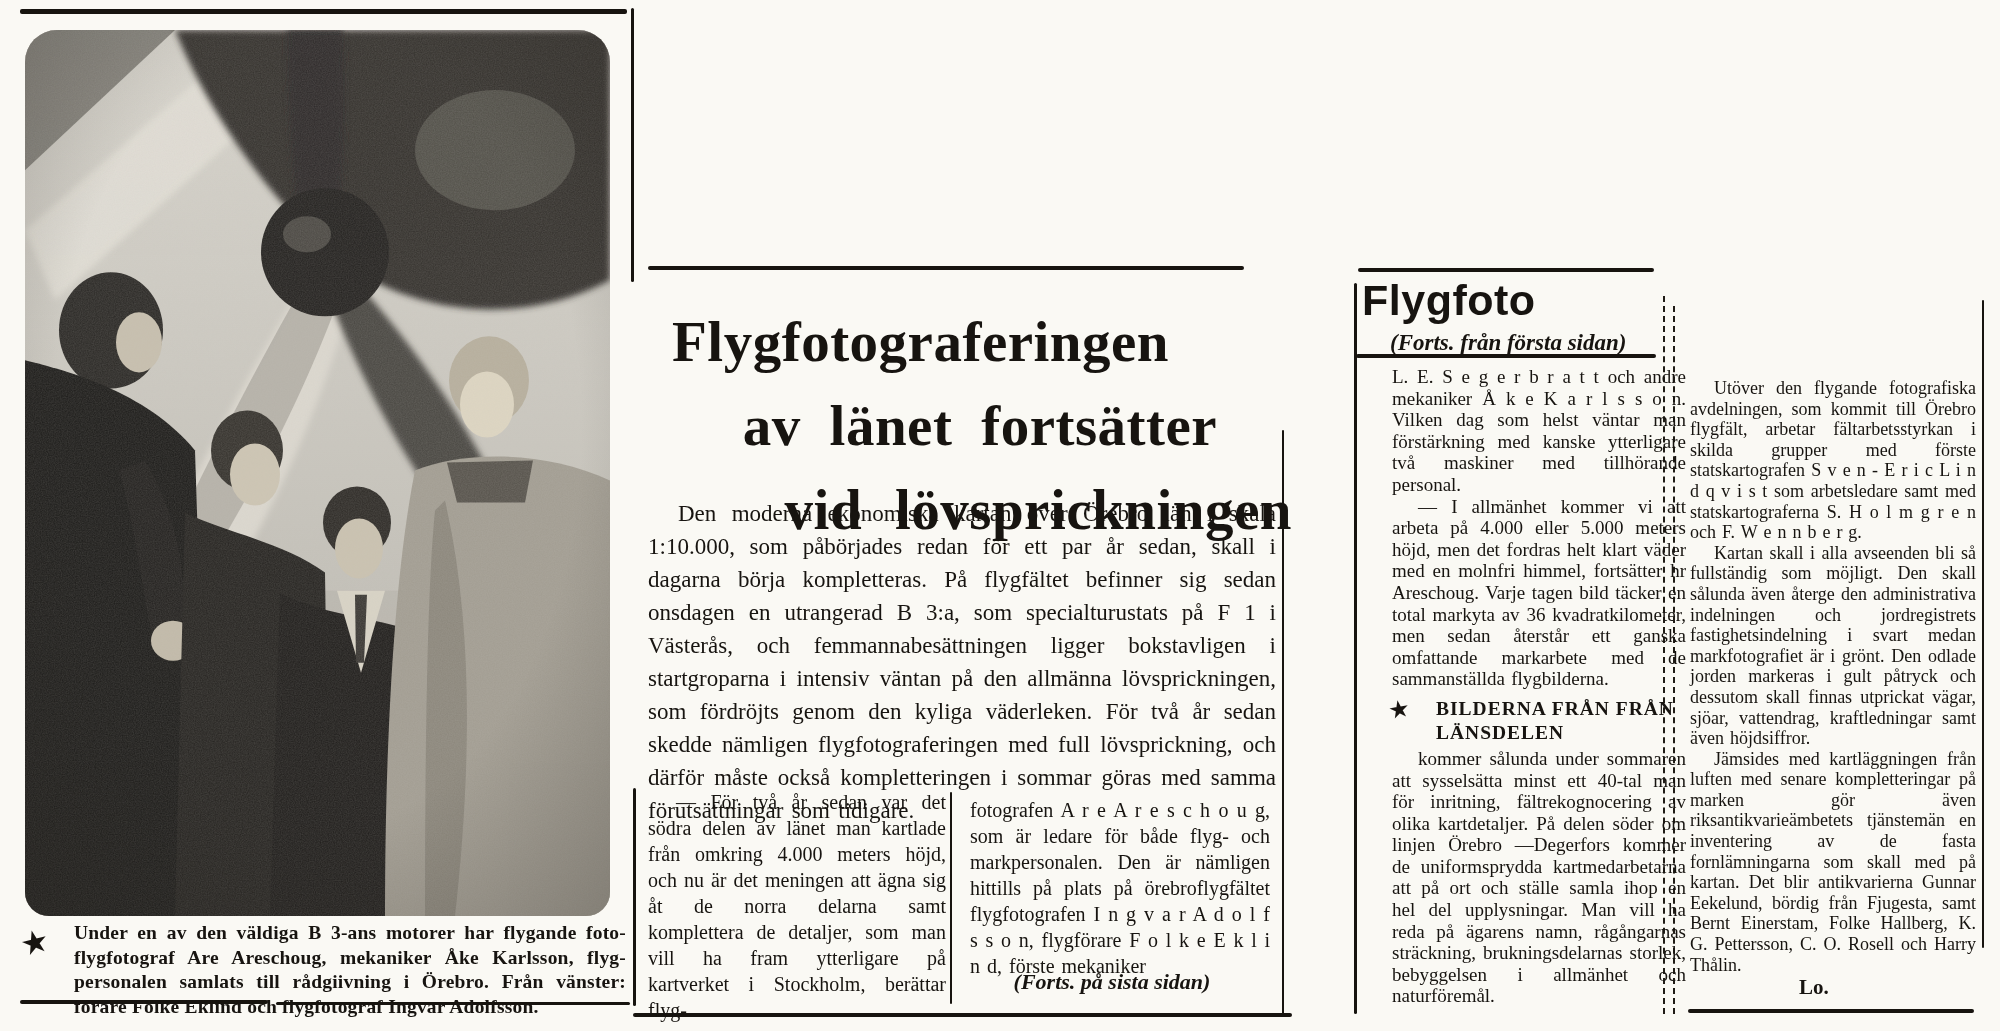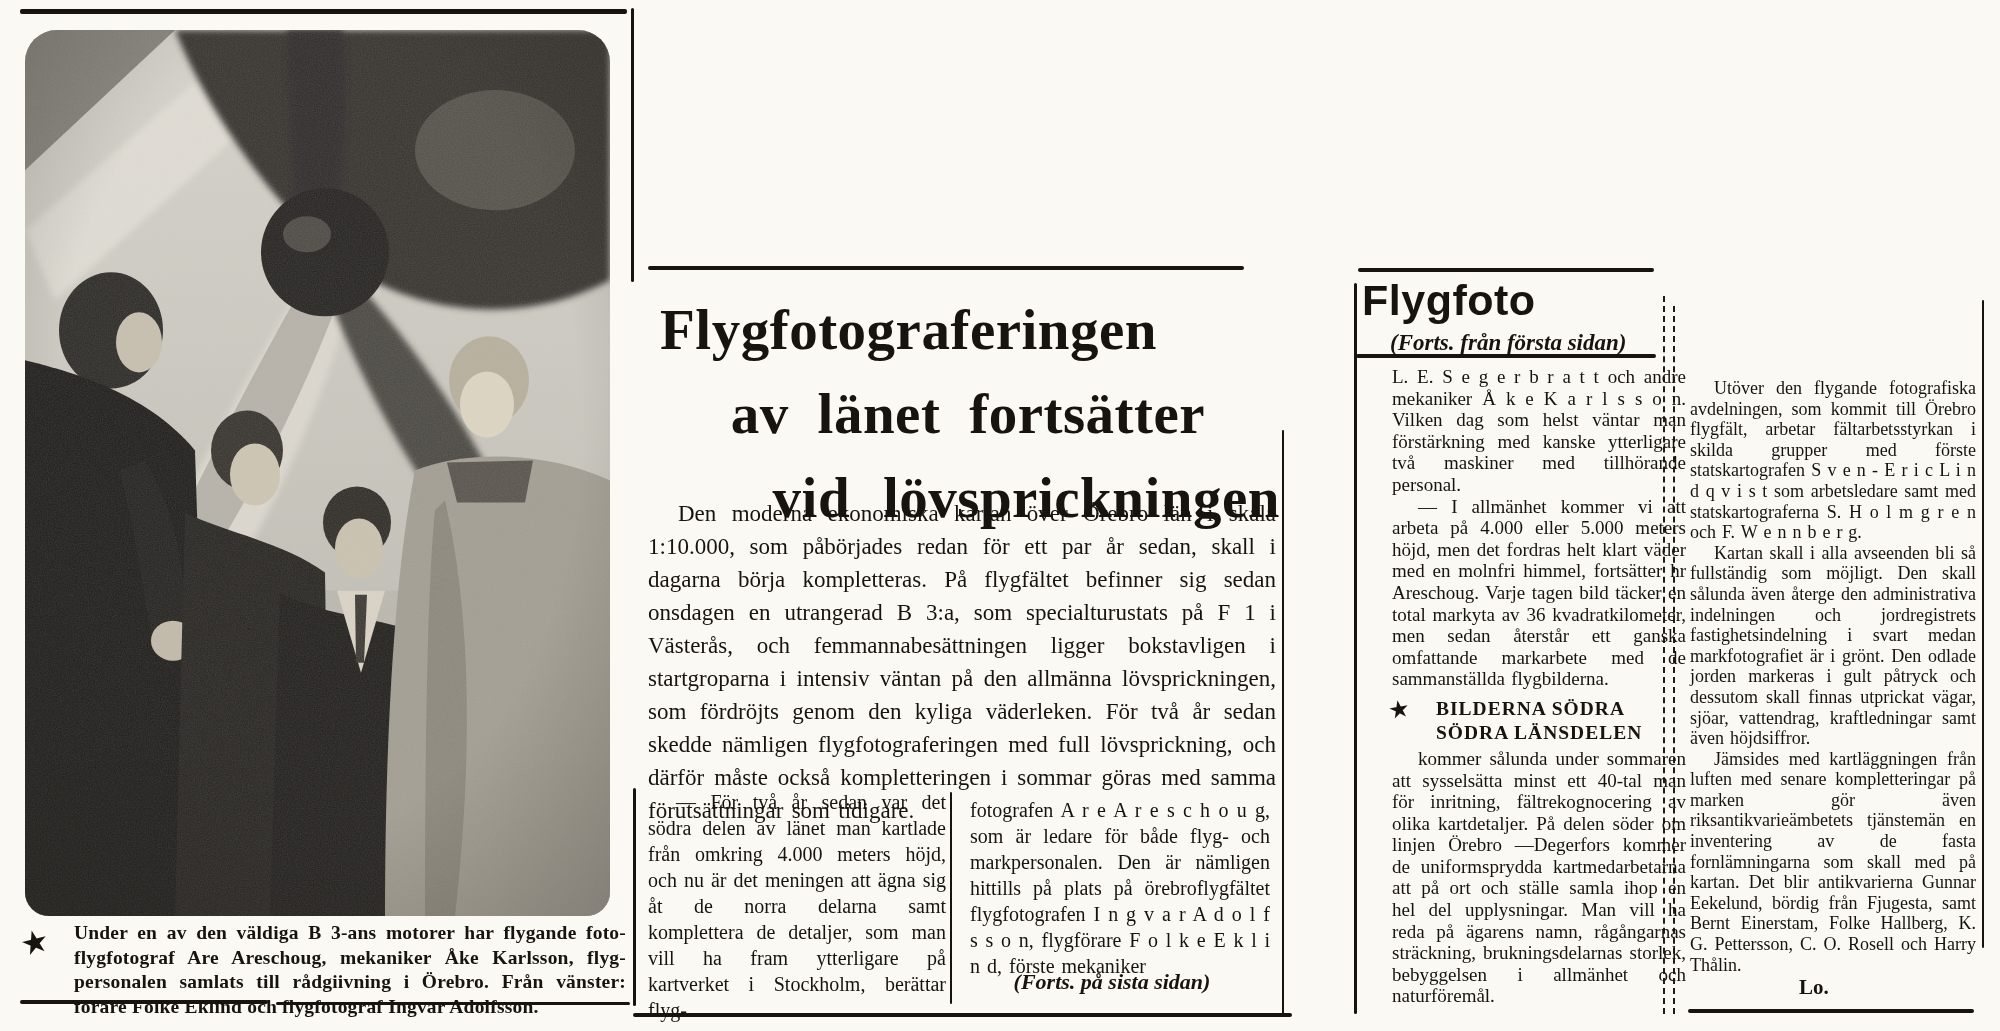--- a/index.html
+++ b/index.html
@@ -135,41 +135,41 @@
   </figure>
 
   <span class="abs cap-star">★</span>
   <div id="caption" class="abs">
     <div class="jline">Under en av den väldiga B 3-ans motorer har flygande foto-</div>
     <div class="jline">flygfotograf Are Areschoug, mekaniker Åke Karlsson, flyg-</div>
     <div class="jline">personalen samlats till rådgiivning i Örebro. Från vänster:</div>
     <div class="lastline">förare Folke Eklind och flygfotograf Ingvar Adolfsson.</div>
   </div>
 
-  <h1 id="headline" class="abs" style="margin:6px;">
+  <h1 id="headline" class="abs" style="margin:18px;">
     <div class="hl1">Flygfotograferingen</div>
     <div class="hl2">av länet fortsätter</div>
     <div class="hl3">vid lövsprickningen</div>
   </h1>
 
   <p id="lead" class="abs" style="margin:0;">Den moderna ekonomiska kartan över Örebro län i skala 1:10.000, som påbörjades redan för ett par år sedan, skall i dagarna börja kompletteras. På flygfältet befinner sig sedan onsdagen en utrangerad B 3:a, som specialturustats på F 1 i Västerås, och femmannabesättningen ligger bokstavligen i startgroparna i intensiv väntan på den allmänna lövsprickningen, som fördröjts genom den kyliga väderleken. För två år sedan skedde nämligen flygfotograferingen med full lövsprickning, och därför måste också kompletteringen i sommar göras med samma förutsättningar som tidigare.</p>
 
   <p id="col-a" class="abs subcol" style="margin:0;">— För två år sedan var det södra delen av länet man kartlade från omkring 4.000 meters höjd, och nu är det meningen att ägna sig åt de norra delarna samt komplettera de detaljer, som man vill ha fram ytterligare på kartverket i Stockholm, berättar flyg-</p>
   <p id="col-b" class="abs subcol" style="margin:8px;">fotografen A r e  A r e s c h o u g, som är ledare för både flyg- och markpersonalen. Den är nämligen hittills på plats på örebroflygfältet flygfotografen I n g v a r  A d o l f s s o n, flygförare F o l k e  E k l i n d, förste mekaniker</p>
   <div id="forts-main" class="abs">(Forts. på sista sidan)</div>
 
   <h2 id="ff-title" class="abs" style="margin:0;">Flygfoto</h2>
   <div id="ff-sub" class="abs">(Forts. från första sidan)</div>
 
   <div id="ff-left" class="abs ffcol">
     <p>L. E. S e g e r b r a t t och andre mekaniker Å k e  K a r l s s o n. Vilken dag som helst väntar man förstärkning med kanske ytterligare två maskiner med tillhörande personal.</p>
     <p class="ind">— I allmänhet kommer vi att arbeta på 4.000 eller 5.000 meters höjd, men det fordras helt klart väder med en molnfri himmel, fortsätter hr Areschoug. Varje tagen bild täcker en total markyta av 36 kvadratkilometer, men sedan återstår ett ganska omfattande markarbete med de sammanställda flygbilderna.</p>
     <div id="ff-subhead">
       <span class="sh-star">★</span>
-      <span class="sh-text">BILDERNA SÖDRA SÖDRA LÄNSDELEN</span>
+      <span class="sh-text">BILDERNA FRÅN FRÅN LÄNSDELEN</span>
     </div>
     <p class="ind">kommer sålunda under sommaren att sysselsätta minst ett 40-tal man för inritning, fältrekognocering av olika kartdetaljer. På delen söder om linjen Örebro —Degerfors kommer de uniformsprydda kartmedarbetarna att på ort och ställe samla ihop en hel del upplysningar. Man vill ha reda på ägarens namn, rågångarnas sträckning, brukningsdelarnas storlek, bebyggelsen i allmänhet och naturföremål.</p>
   </div>
 
   <div id="ff-right" class="abs ffcol">
     <p class="ind">Utöver den flygande fotografiska avdelningen, som kommit till Örebro flygfält, arbetar fältarbetsstyrkan i skilda grupper med förste statskartografen S v e n - E r i c  L i n d q v i s t som arbetsledare samt med statskartograferna S. H o l m g r e n och F. W e n n b e r g.</p>
     <p class="ind">Kartan skall i alla avseenden bli så fullständig som möjligt. Den skall sålunda även återge den administrativa indelningen och jordregistrets fastighetsindelning i svart medan markfotografiet är i grönt. Den odlade jorden markeras i gult påtryck och dessutom skall finnas utprickat vägar, sjöar, vattendrag, kraftledningar samt även höjdsiffror.</p>
     <p class="ind">Jämsides med kartläggningen från luften med senare kompletteringar på marken gör även riksantikvarieämbetets tjänstemän en inventering av de fasta fornlämningarna som skall med på kartan. Det blir antikvarierna Gunnar Eekelund, bördig från Fjugesta, samt Bernt Einerstam, Folke Hallberg, K. G. Pettersson, C. O. Rosell och Harry Thålin.</p>
     <div id="ff-sign">Lo.</div>
   </div>

